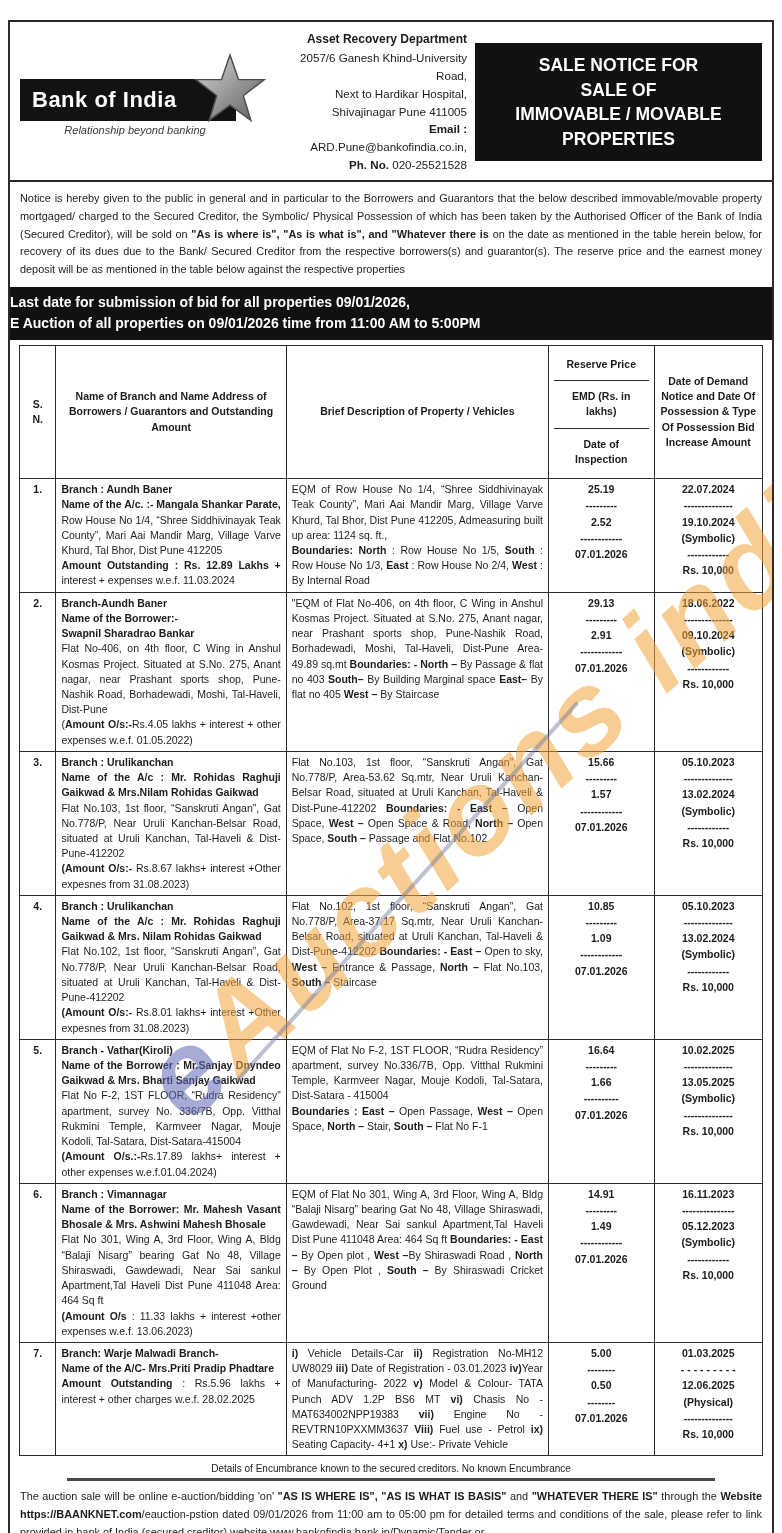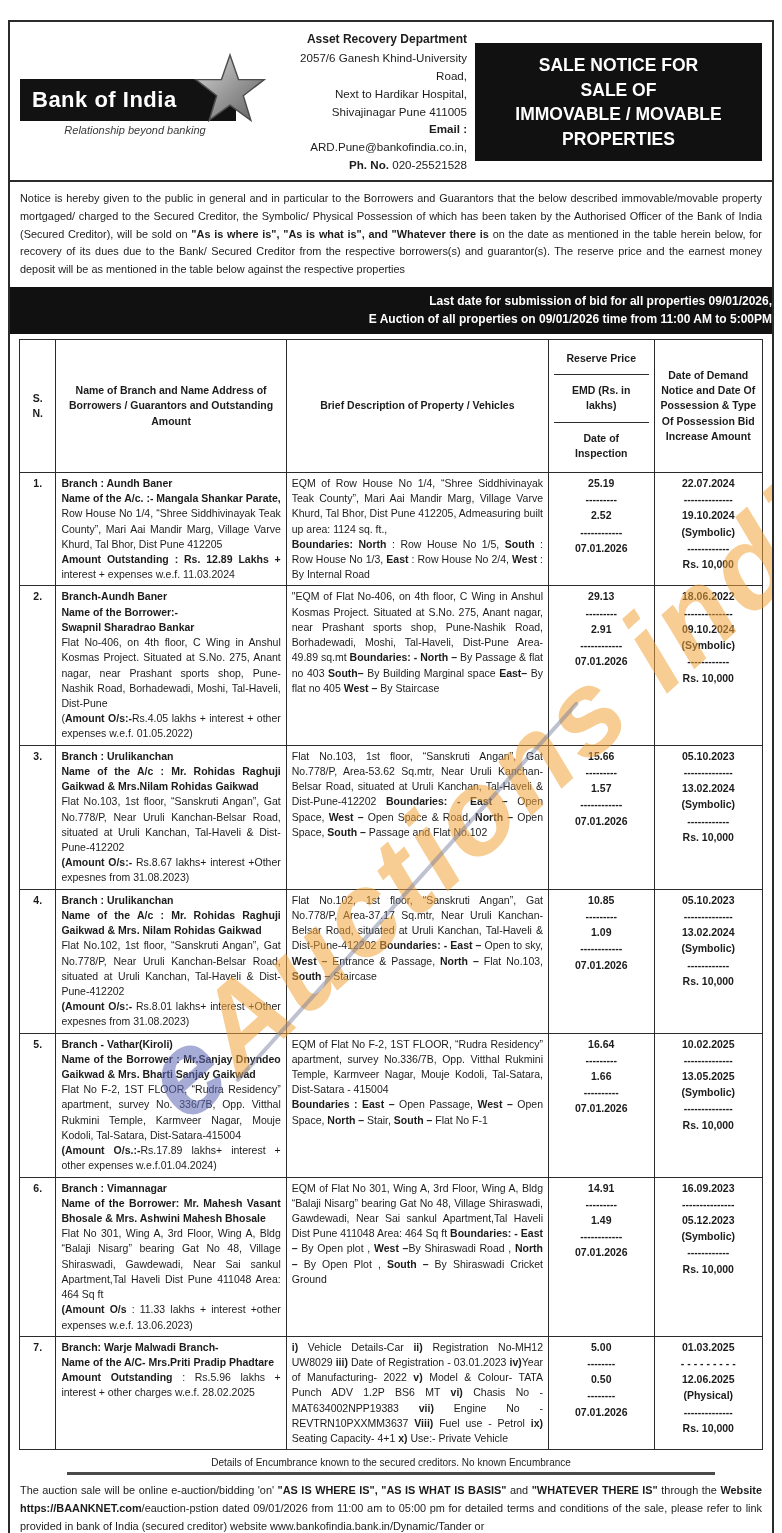--- a/index.html
+++ b/index.html
@@ -16,21 +16,21 @@
   .addr{flex:1;text-align:right;font-size:11.6px;line-height:1.55;}
   .addr .dept{font-weight:bold;font-size:12px;}
   .title-box{flex:0 0 auto;width:287px;background:#111;color:#fff;font-weight:bold;font-size:17.5px;text-align:center;white-space:pre-line;line-height:1.4;padding:10px 4px;box-sizing:border-box;}
 
   
   .intro{padding:6px 10px 8px 10px;font-size:10.9px;}
   .intro-bold{font-weight:bold;text-align:center;margin:2px 26px 3px 26px;line-height:1.6;}
   .intro-body{margin:2px 0 0 0;text-align:justify;line-height:1.62;}
 
   
-  .band{background:#111;color:#fff;text-align:right;font-weight:bold;font-size:12px;line-height:1.55;padding:5px 0;}
+  .band{background:#111;color:#fff;text-align:left;font-weight:bold;font-size:14px;line-height:1.55;padding:5px 0;}
 
   
   .table-wrap{padding:5px 9px 0 9px;}
   table.props{border-collapse:collapse;width:100%;table-layout:fixed;}
   table.props th,table.props td{border:1px solid #2b2b2b;font-size:10.5px;vertical-align:top;padding:3px 5px;line-height:1.45;}
   table.props th{font-weight:bold;text-align:center;vertical-align:middle;}
   th.sn-h{white-space:pre-line;}
   th.stack{padding:0;}
   th.stack div{padding:8px 2px;border-bottom:1px solid #2b2b2b;}
   th.stack div:last-child{border-bottom:none;}
@@ -222,21 +222,21 @@
             <td class="borrower-cell"><b>Branch : Vimannagar</b><br><b>Name of the Borrower: Mr. Mahesh Vasant Bhosale &amp;  Mrs. Ashwini Mahesh Bhosale</b><br><span>Flat No 301, Wing A, 3rd Floor, Wing A, Bldg “Balaji Nisarg” bearing Gat No 48, Village Shiraswadi, Gawdewadi, Near Sai sankul Apartment,Tal Haveli Dist Pune 411048 Area: 464 Sq ft</span><br><b>(Amount O/s</b><span> : 11.33 lakhs + interest +other expenses w.e.f. 13.06.2023)</span></td>
             <td class="desc-cell"><span>EQM of Flat No 301, Wing A, 3rd Floor, Wing A, Bldg “Balaji Nisarg” bearing Gat No 48, Village Shiraswadi, Gawdewadi, Near Sai sankul Apartment,Tal Haveli Dist Pune 411048 Area: 464 Sq ft </span><b>Boundaries: - East –</b><span> By Open plot , </span><b>West –</b><span>By Shiraswadi Road , </span><b>North –</b><span> By Open Plot , </span><b>South –</b><span> By Shiraswadi Cricket Ground</span></td>
             <td class="price-cell">
               <div class="cell-line">14.91</div>
               <div class="cell-line">---------</div>
               <div class="cell-line">1.49</div>
               <div class="cell-line">------------</div>
               <div class="cell-line">07.01.2026</div>
             </td>
             <td class="demand-cell">
-              <div class="cell-line">16.09.2023</div>
+              <div class="cell-line">16.11.2023</div>
               <div class="cell-line">---------------</div>
               <div class="cell-line">05.12.2023</div>
               <div class="cell-line">(Symbolic)</div>
               <div class="cell-line">------------</div>
               <div class="cell-line">Rs. 10,000</div>
             </td>
           </tr>
           <tr>
             <td class="sn-cell">7.</td>
             <td class="borrower-cell"><b>Branch: Warje Malwadi Branch-</b><br><b>Name of the A/C- Mrs.Priti Pradip Phadtare</b><br><b>Amount Outstanding</b><span> : Rs.5.96 lakhs + interest + other charges  w.e.f. 28.02.2025</span></td>

